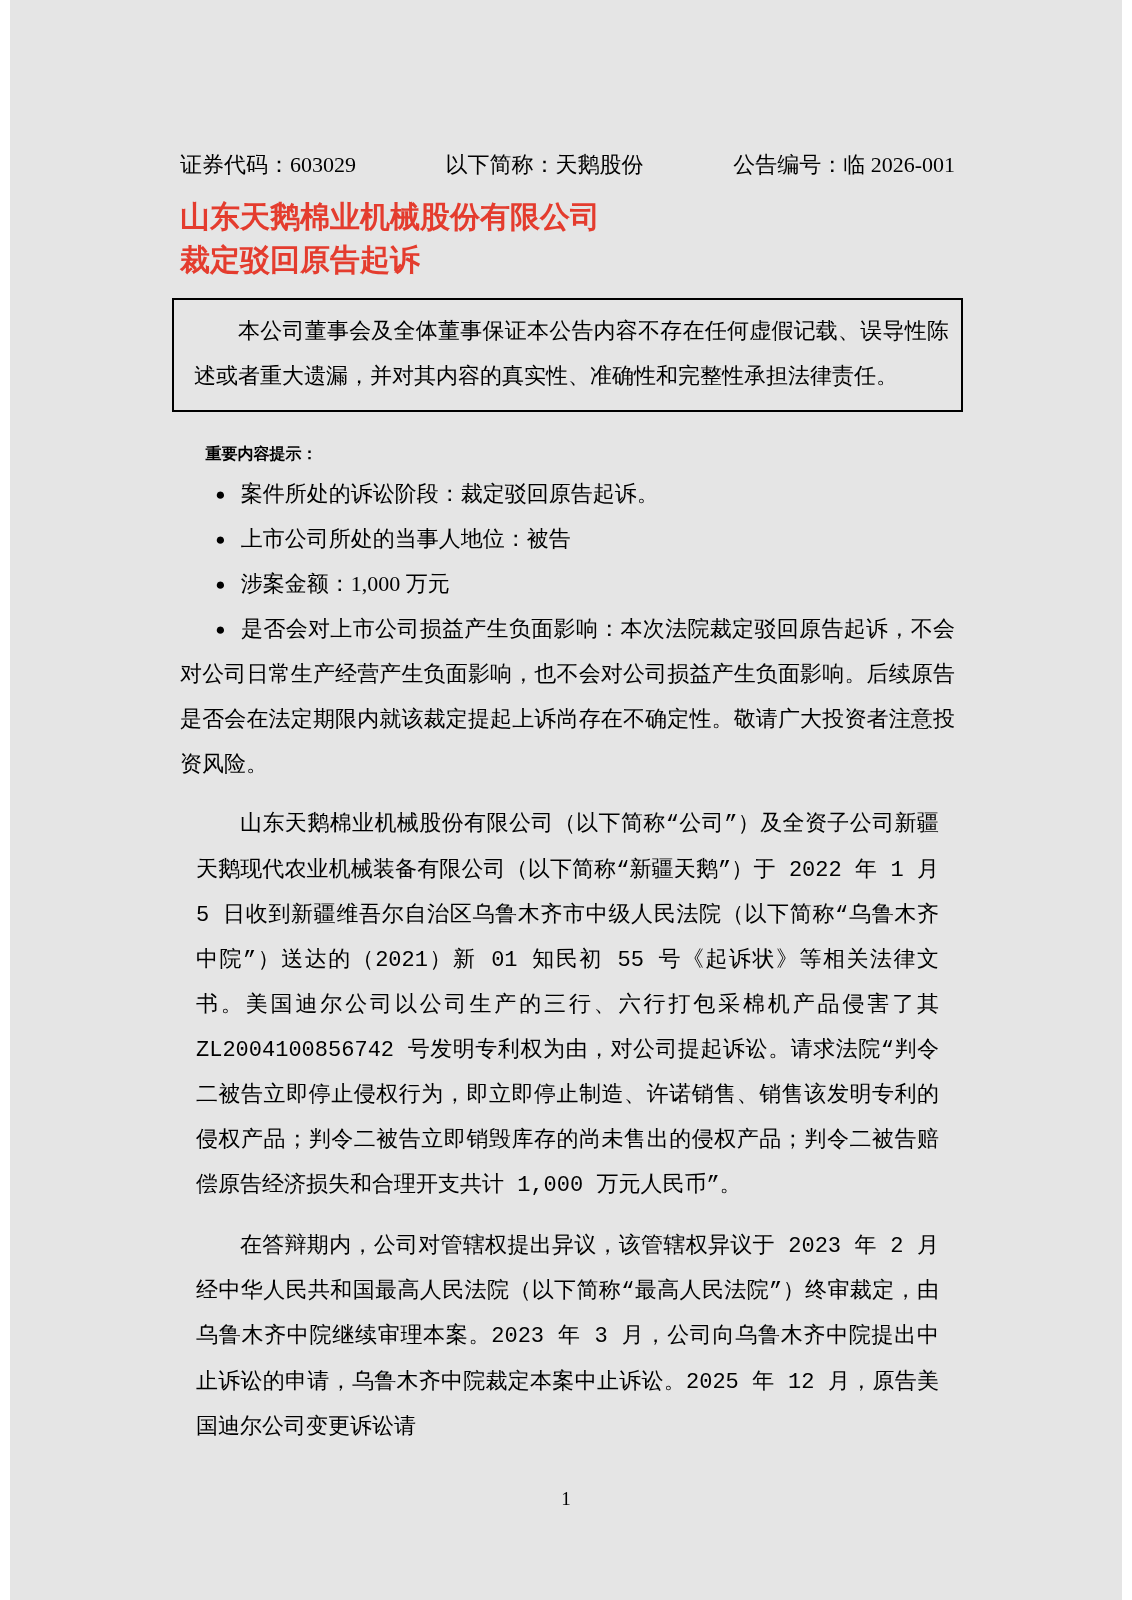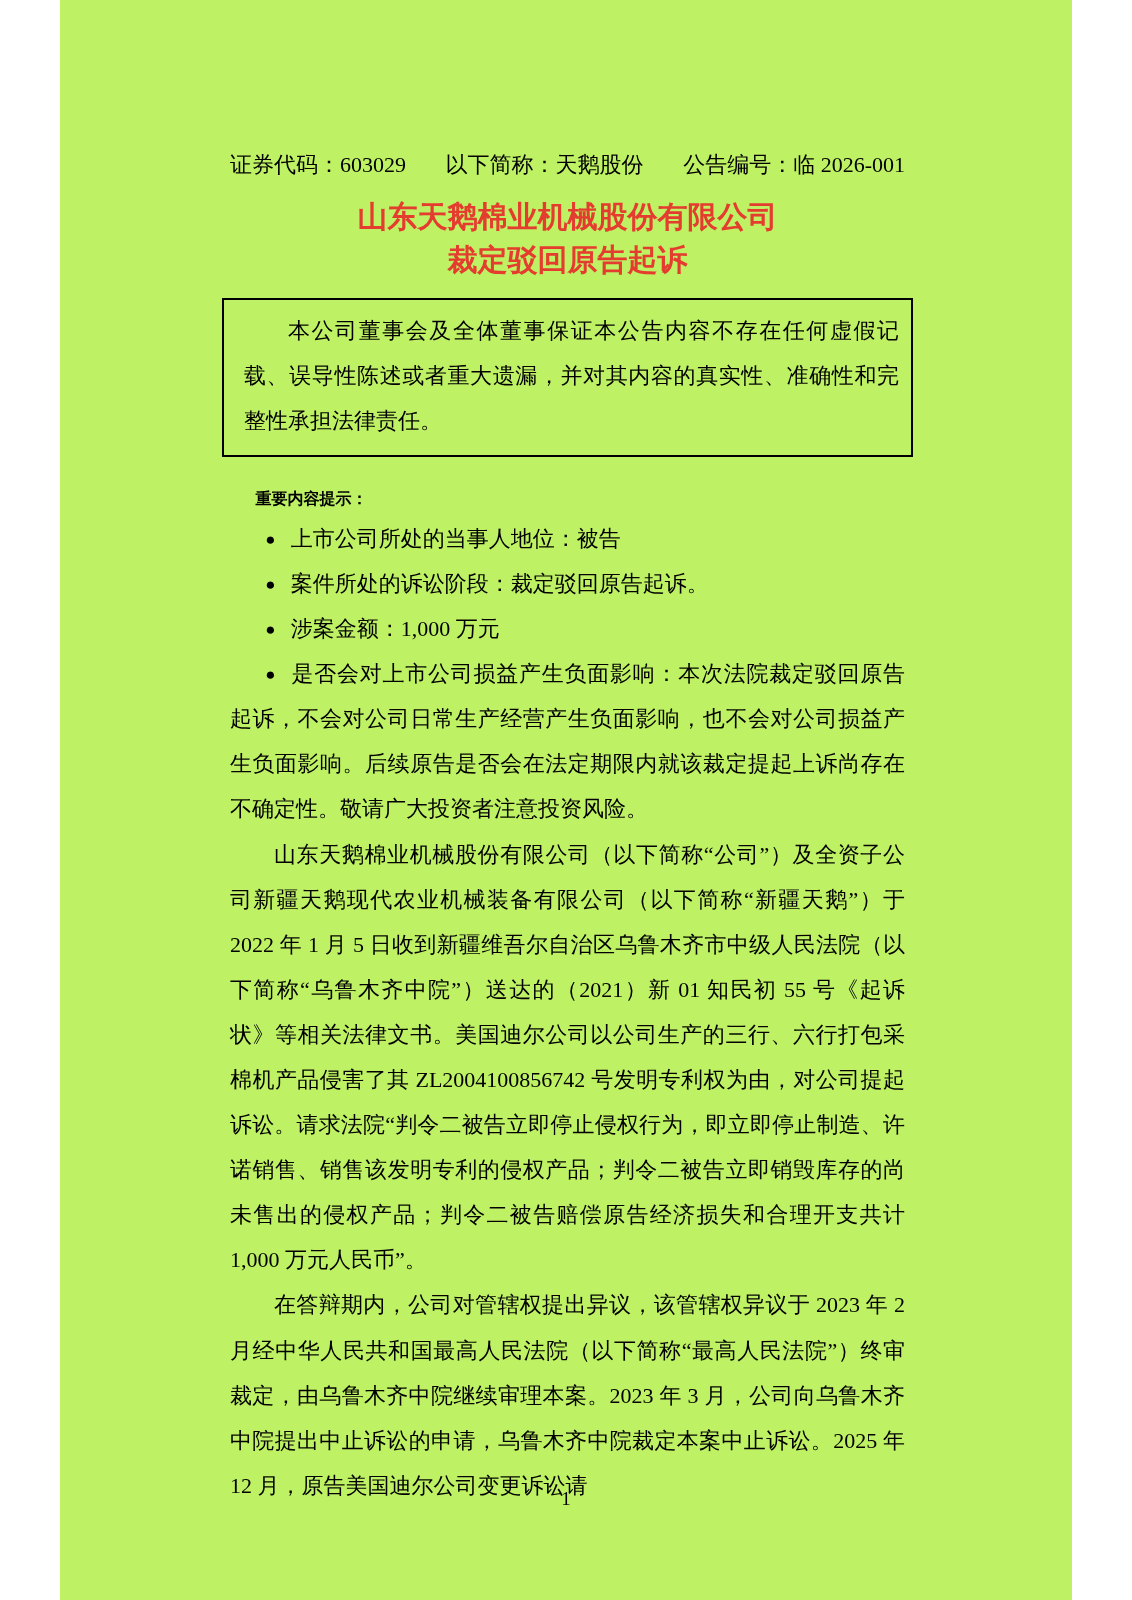--- a/index.html
+++ b/index.html
@@ -1,41 +1,41 @@
 <!DOCTYPE html>
 <html><head>
 <meta charset="utf-8">
 <style>
   html, body { margin: 0; padding: 0; background: #ffffff; }
   .page {
     position: relative;
-    width: 1012px;
+    width: 1112px;
     height: 1600px;
     margin: 0 auto;
-    background: #bef264;
+    background: #e5e5e5;
     box-sizing: border-box;
     padding: 150px 167px 0 170px;
     font-family: "Liberation Serif", "DejaVu Serif", serif;
     color: #000000;
     font-size: 22px;
     line-height: 2.05;
     overflow: hidden;
   }
   .doc-header {
     display: flex;
     justify-content: space-between;
     align-items: baseline;
     font-size: 22px;
     margin-bottom: 14px;
     white-space: nowrap;
   }
   .doc-header span { line-height: 1.4; }
   .title, .subtitle {
     margin: 0;
-    text-align: center;
+    text-align: left;
     color: #e43c2e;
     font-family: "Liberation Sans", "DejaVu Sans", sans-serif;
     font-weight: bold;
     font-size: 30px;
     line-height: 1.45;
   }
   .title { margin-top: 10px; }
   .subtitle { margin-bottom: 16px; }
   .disclaimer-box {
     border: 2px solid #000000;
@@ -66,23 +66,24 @@
   }
   .section-heading {
     margin: 18px 0 0 0;
     text-indent: 1.6em;
     font-family: "Liberation Sans", "DejaVu Sans", sans-serif;
     font-weight: bold;
     font-size: 22px;
     line-height: 2.05;
   }
   .body-para {
-    margin: 0;
+    margin: 16px;
     text-indent: 2em;
     text-align: justify;
+    font-family: Liberation Mono, monospace;
   }
   .page-footer {
     position: absolute;
     left: 0;
     right: 0;
     bottom: 92px;
     text-align: center;
     font-size: 19px;
     line-height: 1;
   }
@@ -100,23 +101,23 @@
 
   <h1 class="title">山东天鹅棉业机械股份有限公司</h1>
   <h2 class="subtitle">裁定驳回原告起诉</h2>
 
   <div class="disclaimer-box">
     <p>本公司董事会及全体董事保证本公告内容不存在任何虚假记载、误导性陈述或者重大遗漏，并对其内容的真实性、准确性和完整性承担法律责任。</p>
   </div>
 
   <p class="hint-heading">重要内容提示：</p>
 
+  <p class="bullet"><span class="dot">●</span><span>案件所处的诉讼阶段：裁定驳回原告起诉。</span></p>
+
   <p class="bullet"><span class="dot">●</span><span>上市公司所处的当事人地位：被告</span></p>
-
-  <p class="bullet"><span class="dot">●</span><span>案件所处的诉讼阶段：裁定驳回原告起诉。</span></p>
 
   <p class="bullet"><span class="dot">●</span><span>涉案金额：1,000 万元</span></p>
 
   <p class="bullet"><span class="dot">●</span><span>是否会对上市公司损益产生负面影响：本次法院裁定驳回原告起诉，不会对公司日常生产经营产生负面影响，也不会对公司损益产生负面影响。后续原告是否会在法定期限内就该裁定提起上诉尚存在不确定性。敬请广大投资者注意投资风险。</span></p>
 
 
   <p class="body-para">山东天鹅棉业机械股份有限公司（以下简称“公司”）及全资子公司新疆天鹅现代农业机械装备有限公司（以下简称“新疆天鹅”）于 2022 年 1 月 5 日收到新疆维吾尔自治区乌鲁木齐市中级人民法院（以下简称“乌鲁木齐中院”）送达的（2021）新 01 知民初 55 号《起诉状》等相关法律文书。美国迪尔公司以公司生产的三行、六行打包采棉机产品侵害了其 ZL2004100856742 号发明专利权为由，对公司提起诉讼。请求法院“判令二被告立即停止侵权行为，即立即停止制造、许诺销售、销售该发明专利的侵权产品；判令二被告立即销毁库存的尚未售出的侵权产品；判令二被告赔偿原告经济损失和合理开支共计 1,000 万元人民币”。</p>
 
   <p class="body-para">在答辩期内，公司对管辖权提出异议，该管辖权异议于 2023 年 2 月经中华人民共和国最高人民法院（以下简称“最高人民法院”）终审裁定，由乌鲁木齐中院继续审理本案。2023 年 3 月，公司向乌鲁木齐中院提出中止诉讼的申请，乌鲁木齐中院裁定本案中止诉讼。2025 年 12 月，原告美国迪尔公司变更诉讼请</p>
 

